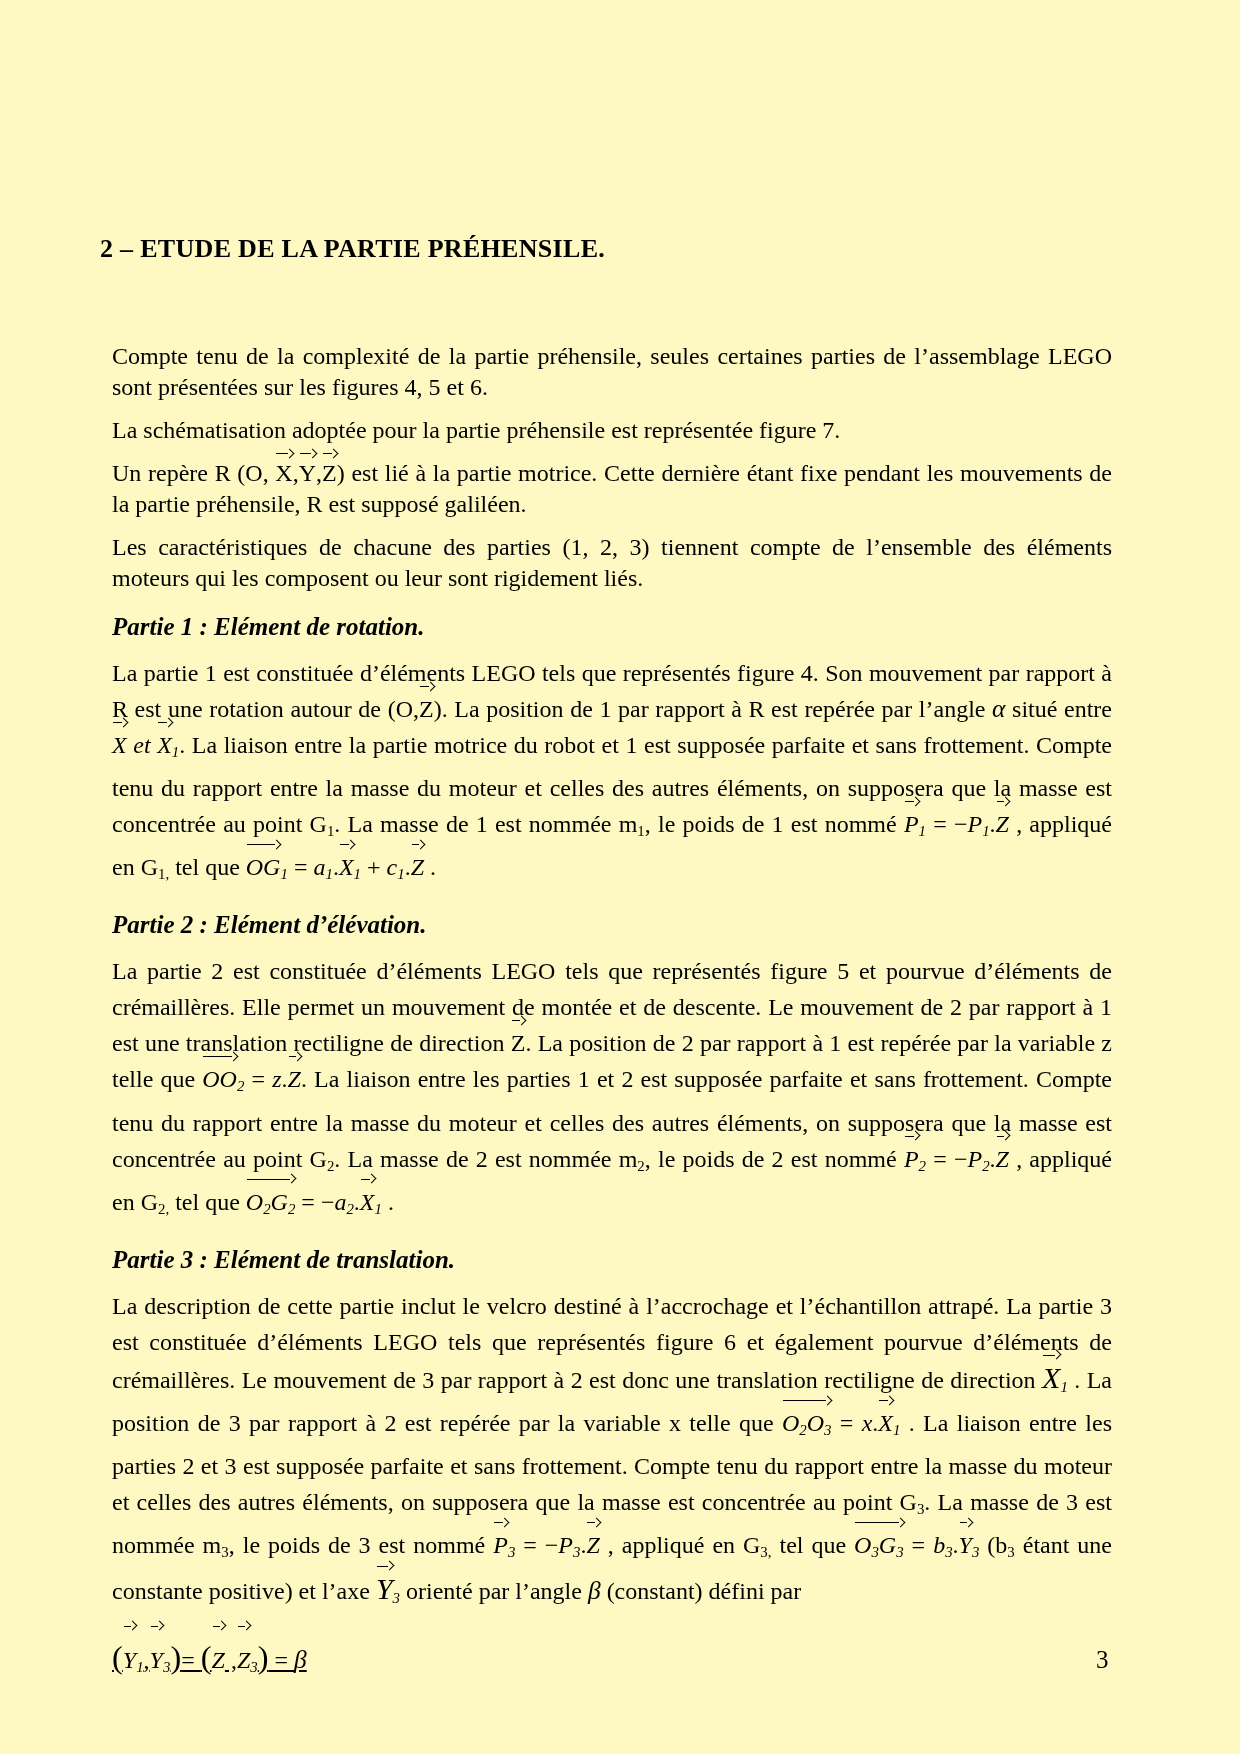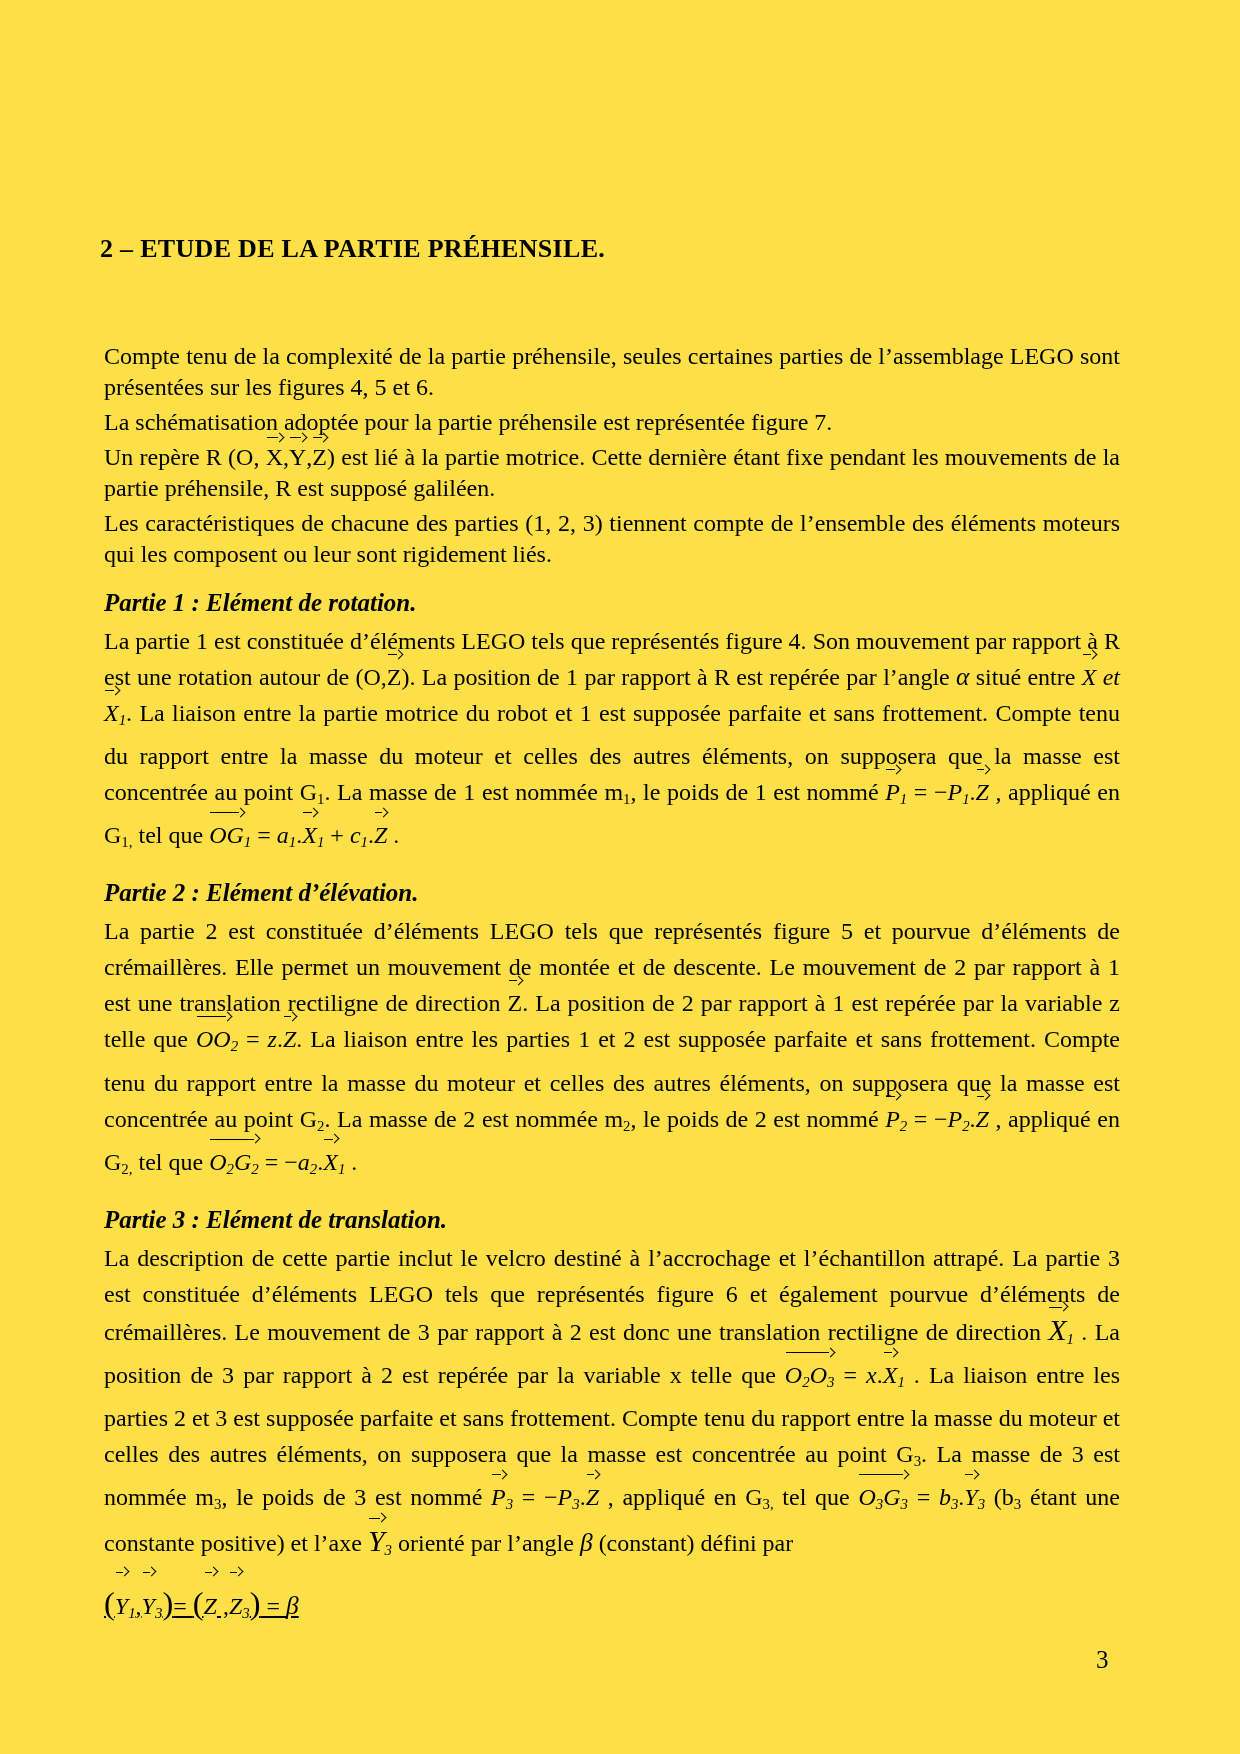--- a/index.html
+++ b/index.html
@@ -1,37 +1,37 @@
 <!DOCTYPE html>
 <html lang="fr"><head>
 <meta charset="utf-8">
 <style>
   html,body{margin:0;padding:0;background:#ffffff;}
   .page{
     position:relative;
     width:1240px;height:1754px;
-    background:#fde047;
+    background:#fef9c3;
     font-family:"Liberation Serif","DejaVu Serif",serif;
     color:#000;
     overflow:hidden;
   }
   .content{
     position:absolute;
     left:100px;top:232px;
     width:1024px;
     font-size:24px;
   }
   .doc-title{
     font-weight:bold;
     font-size:26px;
     line-height:33px;
     margin:0 0 76px 0;
     letter-spacing:0.3px;
   }
-  p{margin:4px;}
+  p{margin:12px;}
   .para{text-align:justify;}
   .intro{line-height:31px;}
   .sect{line-height:36px;}
   .heading{
     font-weight:bold;
     font-size:25px;
     line-height:33px;
     margin-top:16px;
     text-align:left;
     font-style:italic;

